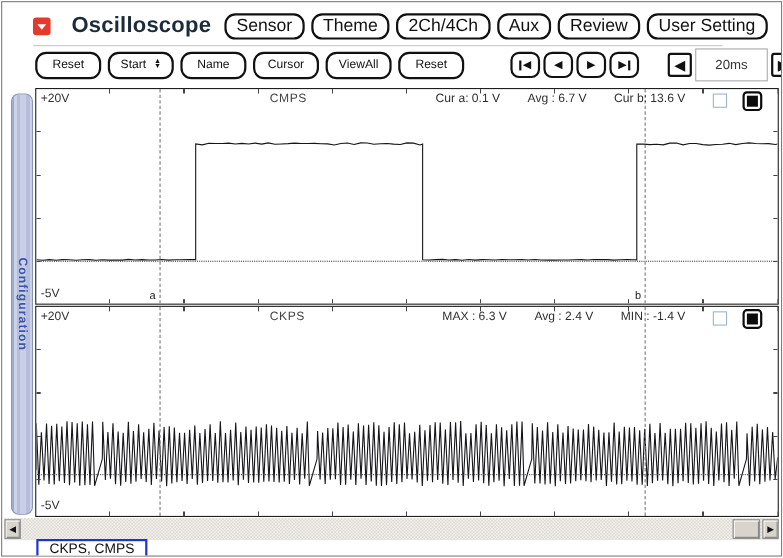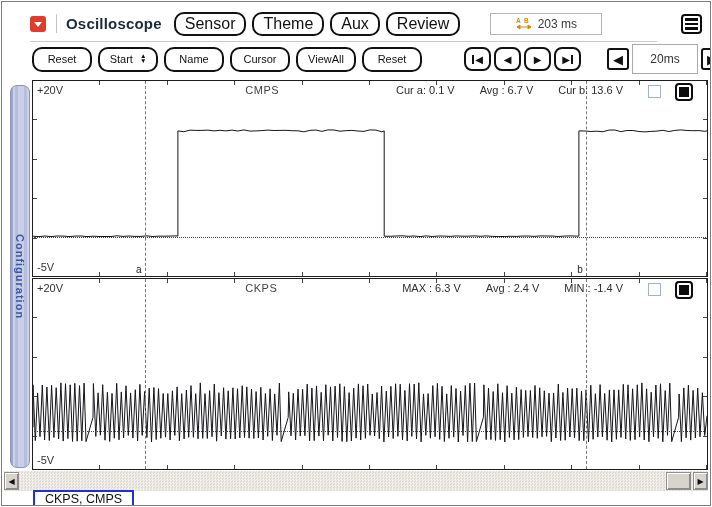--- a/index.html
+++ b/index.html
@@ -4,21 +4,21 @@
 <style>
   * { margin:0; padding:0; box-sizing:border-box; }
   html,body { width:712px; height:507px; background:#fff; font-family:"Liberation Sans",sans-serif; }
   .frame { position:absolute; inset:1px; border:1px solid #7d7d7d; background:#fff; overflow:hidden; }
 
   
   .titlebar { position:absolute; top:5px; left:4px; right:8px; height:33px; display:flex; align-items:center; }
   .app-icon { width:16px; height:16px; margin-left:24px; border-radius:3px; background:#e23b2e; position:relative; flex:0 0 auto; }
   .app-icon::after { content:""; position:absolute; left:4px; top:6px; border:4px solid transparent; border-top:5px solid #fff; }
   .tdivider { width:1px; height:19px; background:#c4c4c4; margin:0 9px 0 10px; }
-  .app-title { font-size:15px; font-weight:bold; color:#1c2b3a; letter-spacing:0.2px; margin-right:12px; white-space:nowrap; }
+  .app-title { font-size:20px; font-weight:bold; color:#1c2b3a; letter-spacing:0.2px; margin-right:12px; white-space:nowrap; }
   .pill { height:24px; border:2px solid #111; border-radius:10px; background:#fff; color:#111;
           font-size:16px; font-family:"Liberation Sans",sans-serif; display:flex; align-items:center; justify-content:center;
           padding:0 9px; margin-right:6px; white-space:nowrap; cursor:default; }
   .time-box { height:22px; width:112px; border:1px solid #b4b4b4; background:#fff; margin-left:24px;
               display:flex; align-items:center; justify-content:center; gap:6px; font-size:12px; color:#3a3a3a; }
   .menu-btn { margin-left:auto; width:21px; height:20px; border:2px solid #0c0c0c; border-radius:4px; display:flex; align-items:center; justify-content:center; background:#fff; }
   .menu-bars { width:13px; height:12px; background:repeating-linear-gradient(to bottom,#0c0c0c 0 2.6px,#fff 2.6px 4.7px); }
 
   .row-divider { position:absolute; top:39px; left:28px; width:627px; height:1px; background:#c9c9c9; }
 
@@ -77,22 +77,24 @@
 <body>
 
 <div class="frame">
 
   <div class="titlebar">
     <div class="app-icon"></div>
     <div class="tdivider"></div>
     <div class="app-title">Oscilloscope</div>
     <div class="pill">Sensor</div>
     <div class="pill">Theme</div>
+    <div class="pill">2Ch/4Ch</div>
     <div class="pill">Aux</div>
     <div class="pill">Review</div>
+    <div class="pill">User Setting</div>
     <div class="time-box">
       <svg width="16" height="14" viewBox="0 0 16 14">
         <text x="0" y="6" font-size="6.5" font-weight="bold" fill="#cf8a1d" font-family="Liberation Sans, sans-serif">A</text>
         <text x="8" y="6" font-size="6.5" font-weight="bold" fill="#cf8a1d" font-family="Liberation Sans, sans-serif">B</text>
         <path d="M1 10 L15 10 M1 10 l3 -2 v4 z M15 10 l-3 -2 v4 z" stroke="#cf8a1d" stroke-width="1" fill="#cf8a1d"></path>
       </svg>
       <span>203 ms</span>
     </div>
     <div class="menu-btn">
         <div class="menu-bars"></div>

